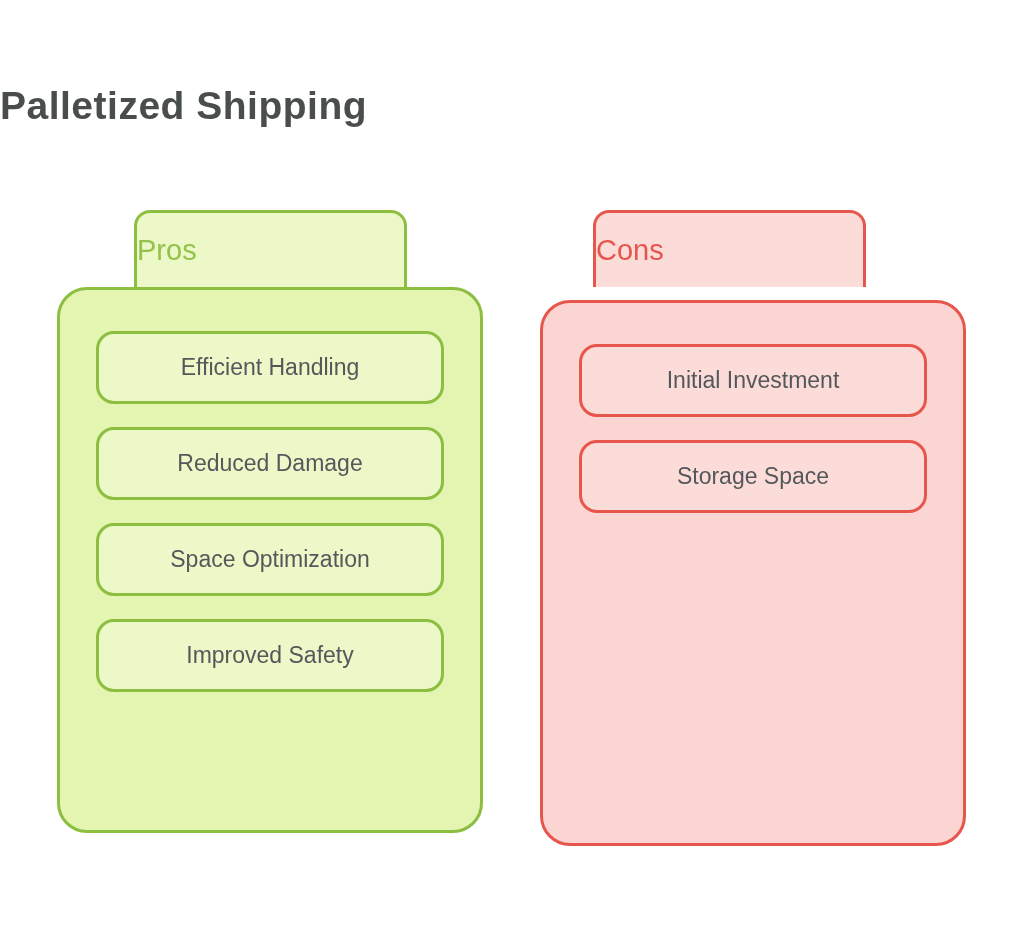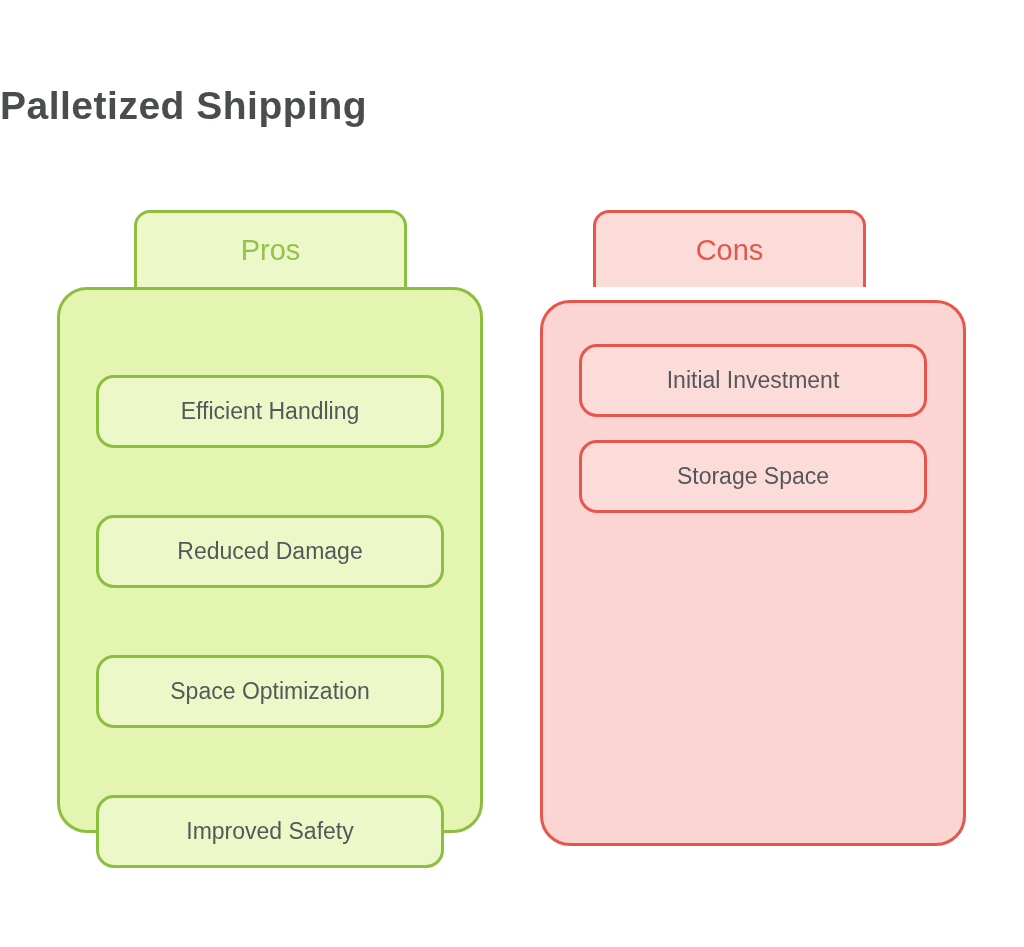--- a/index.html
+++ b/index.html
@@ -30,21 +30,20 @@
     position: absolute;
     top: 210px;
     width: 273px;
     height: 77px;
     box-sizing: border-box;
     border: 3px solid;
     border-bottom: none;
     border-radius: 16px 16px 0 0;
     display: flex;
     align-items: center;
-    justify-content: center;
     font-size: 29px;
     z-index: 1;
   }
   .tab.pros {
     left: 134px;
     background: var(--pros-item-fill, #ecf8c8);
     border-color: var(--pros-border, #8cbe3f);
     color: var(--pros-text, #94c24a);
   }
   .tab.cons {
@@ -86,21 +85,20 @@
     border-radius: 18px;
     display: flex;
     align-items: center;
     justify-content: center;
     font-size: 23px;
     color: var(--item-text, #54585b);
   }
   .container.pros .item {
     background: var(--pros-item-fill, #ecf8c8);
     border-color: var(--pros-border, #8cbe3f);
-    margin-top: 44px;
   }
   .container.cons .item {
     background: var(--cons-item-fill, #fcdcd9);
     border-color: var(--cons-border, #e6564d);
   }
 </style>
 </head>
 <body>
 
 <div class="canvas">

